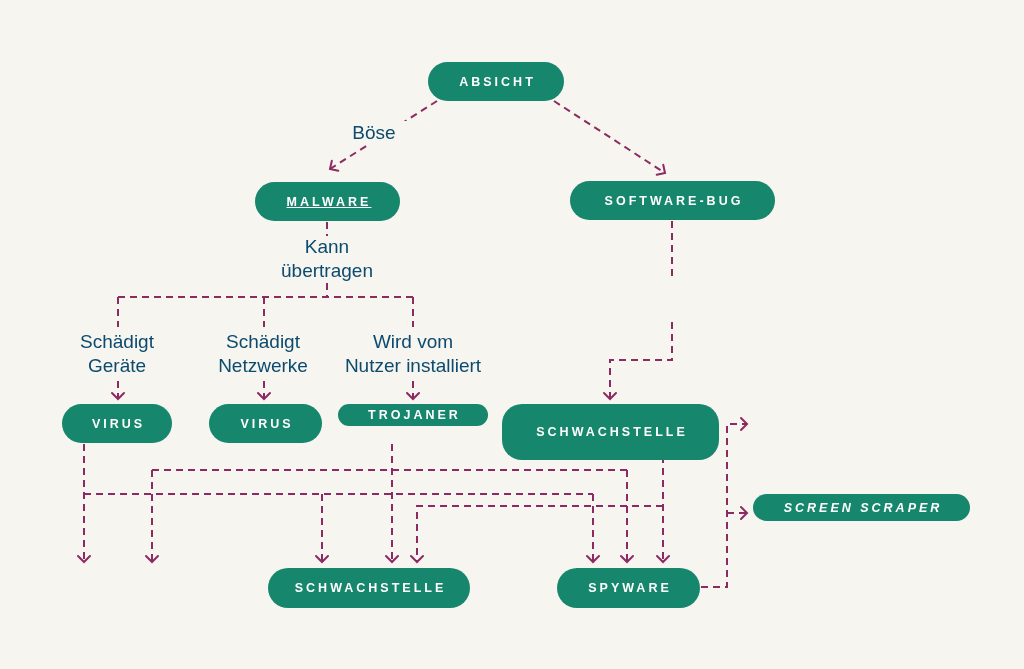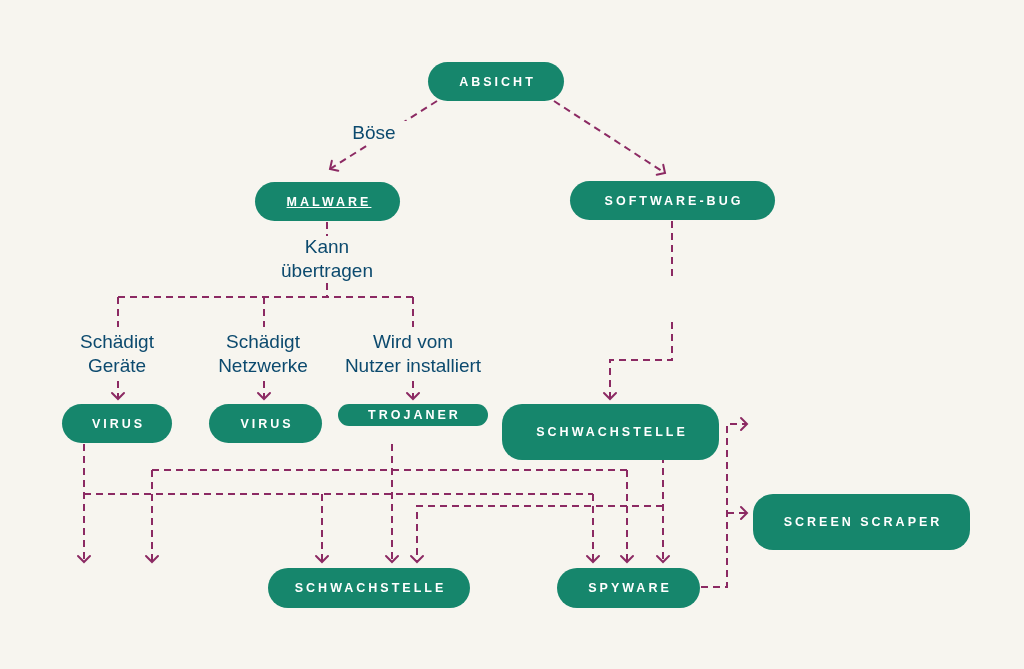--- a/index.html
+++ b/index.html
@@ -48,21 +48,21 @@
 
   
   .n-absicht{left:428px;top:62px;width:136px;height:39px;}
   .n-malware{left:255px;top:182px;width:145px;height:39px;text-decoration:underline;}
   .n-software-bug{left:570px;top:181px;width:205px;height:39px;}
   .n-virus{left:62px;top:404px;width:110px;height:39px;}
   .n-wurm{left:209px;top:404px;width:113px;height:39px;}
   .n-trojaner{left:338px;top:404px;width:150px;height:22px;}
   .n-schwachstelle{left:502px;top:404px;width:217px;height:56px;}
   .n-keylogger{left:753px;top:404px;width:165px;height:39px;}
-  .n-screen-scraper{left:753px;top:494px;width:217px;height:56px;}
+  .n-screen-scraper{left:753px;top:494px;width:217px;height:27px;font-style:italic;}
   .n-adware{left:55px;top:568px;width:130px;height:40px;}
   .n-cryptolocker{left:268px;top:568px;width:202px;height:40px;}
   .n-spyware{left:557px;top:568px;width:143px;height:40px;}
 
   
   .l-boese{left:334px;top:121px;width:80px;}
   .l-nicht-boese{left:546px;top:118px;width:140px;}
   .l-wird-uebertragen{left:252px;top:235px;width:150px;}
   .l-kann-fuehren-zu{left:614px;top:277px;width:120px;}
   .l-schaedigt-geraete{left:47px;top:330px;width:140px;}

